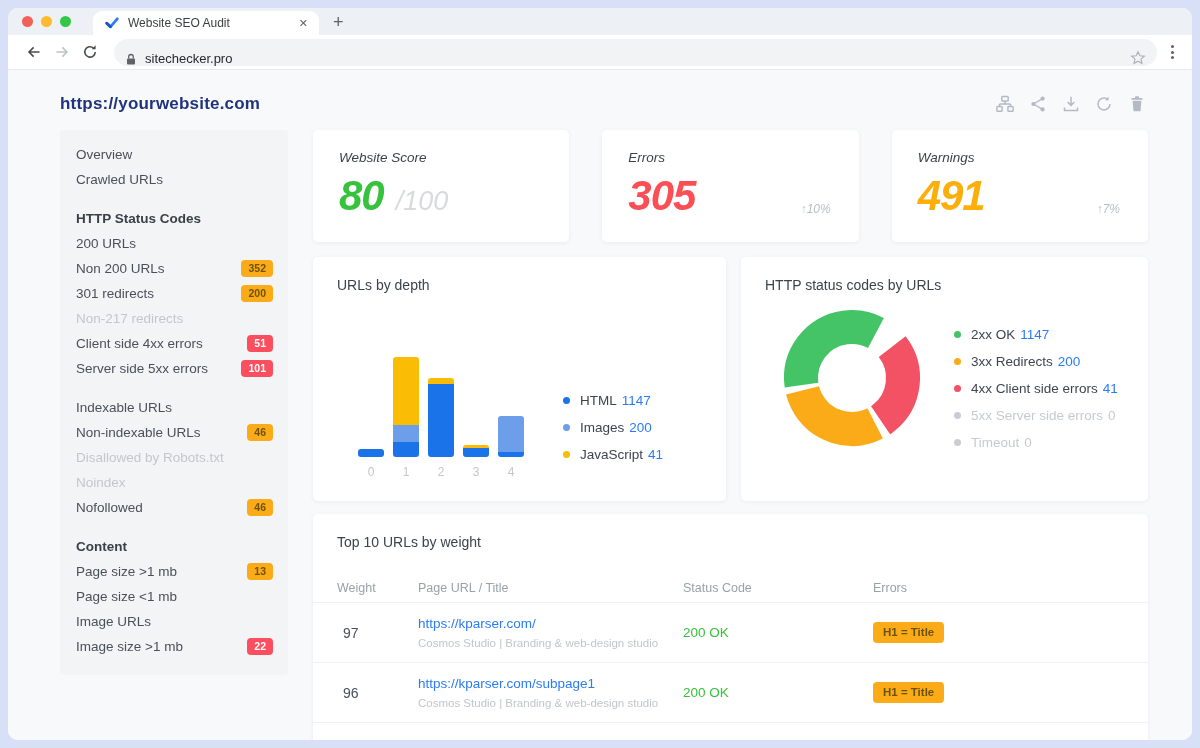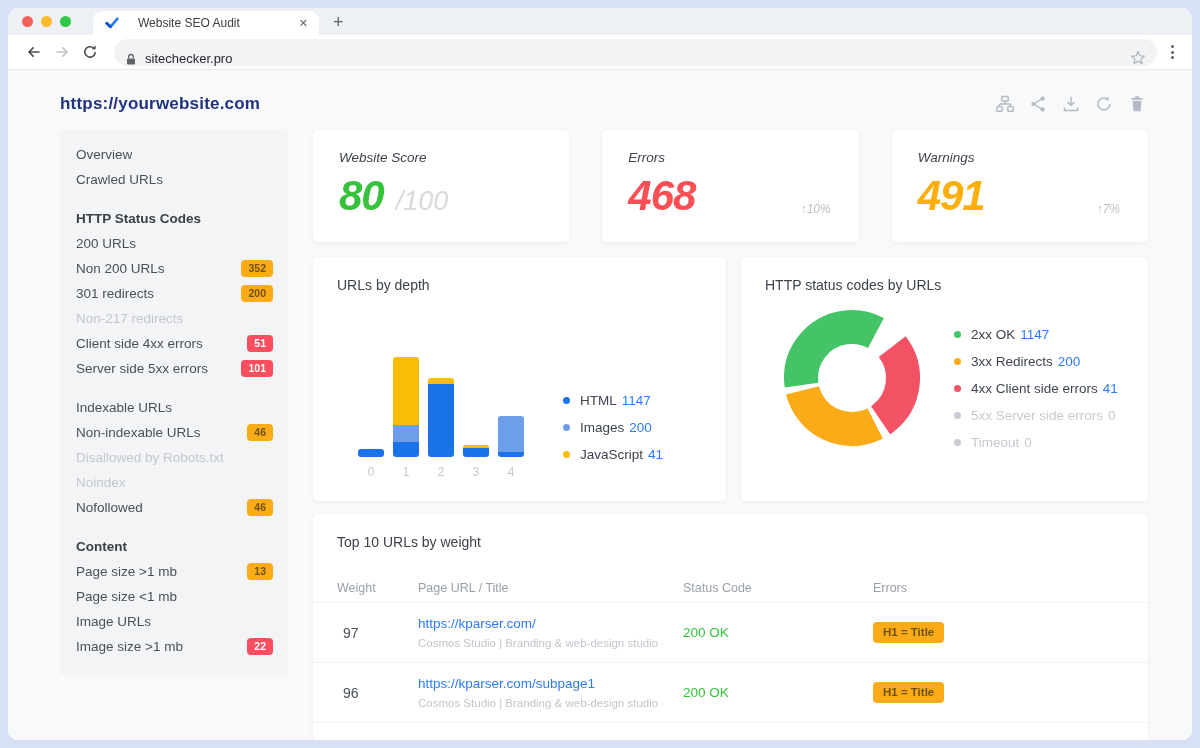--- a/index.html
+++ b/index.html
@@ -8,21 +8,21 @@
 
   .window { position:absolute; left:8px; top:8px; width:1184px; height:732px; background:#fff; border-radius:10px; overflow:hidden; display:flex; flex-direction:column; }
 
   
   .tabstrip { height:27px; background:#edf0f4; display:flex; align-items:flex-end; padding-left:14px; flex:none; }
   .traffic { display:flex; gap:8px; align-self:center; margin-right:22px; }
   .light { width:11px; height:11px; border-radius:50%; }
   .light.red { background:#f2605a; } .light.yellow { background:#fcbb2f; } .light.green { background:#33c748; }
   .tab { height:24px; width:226px; background:#fff; border-radius:9px 9px 0 0; display:flex; align-items:center; padding:0 8px 0 12px; }
   .tab-fav { width:14px; height:14px; flex:none; }
-  .tab-title { flex:1; font-size:12px; color:#3c4043; margin:0 6px 0 19px; white-space:nowrap; overflow:hidden; }
+  .tab-title { flex:1; font-size:12px; color:#3c4043; margin:0 6px 0 9px; white-space:nowrap; overflow:hidden; }
   .tab-close { font-size:11px; color:#5f6368; padding:0 3px; cursor:default; }
   .newtab { align-self:center; font-size:18px; color:#5f6368; margin-left:14px; line-height:1; }
 
   .navbar { height:35px; background:#fff; border-bottom:1px solid #e7e9ec; display:flex; align-items:center; padding:0 12px 0 14px; flex:none; }
   .nav-ic { width:24px; height:24px; display:flex; align-items:center; justify-content:center; margin-right:4px; }
   .urlpill { flex:1; height:27px; background:#f1f3f4; border-radius:14px; display:flex; align-items:flex-end; padding:0 11px; margin:0 8px 0 8px; }
   .url-text { flex:1; font-size:13px; color:#27292d; margin-left:8px; }
   .kebab { display:flex; flex-direction:column; gap:2.5px; padding:3px 6px; }
   .kebab i { width:3px; height:3px; border-radius:50%; background:#5f6368; }
 
@@ -272,21 +272,21 @@
           <div class="card stat-card">
             <div class="stat-label">Website Score</div>
             <div class="stat-value-row">
               <span class="stat-value" style="color: rgb(54, 194, 60);">80</span>
               <span class="stat-suffix">/100</span>
             </div>
           </div>
           <div class="card stat-card">
             <div class="stat-label">Errors</div>
             <div class="stat-value-row">
-              <span class="stat-value" style="color: rgb(252, 78, 85);">468</span>
+              <span class="stat-value" style="color: rgb(252, 78, 85);">305</span>
             </div>
             <span class="stat-delta">↑10%</span>
           </div>
           <div class="card stat-card">
             <div class="stat-label">Warnings</div>
             <div class="stat-value-row">
               <span class="stat-value" style="color: rgb(252, 175, 11);">491</span>
             </div>
             <span class="stat-delta">↑7%</span>
           </div>

